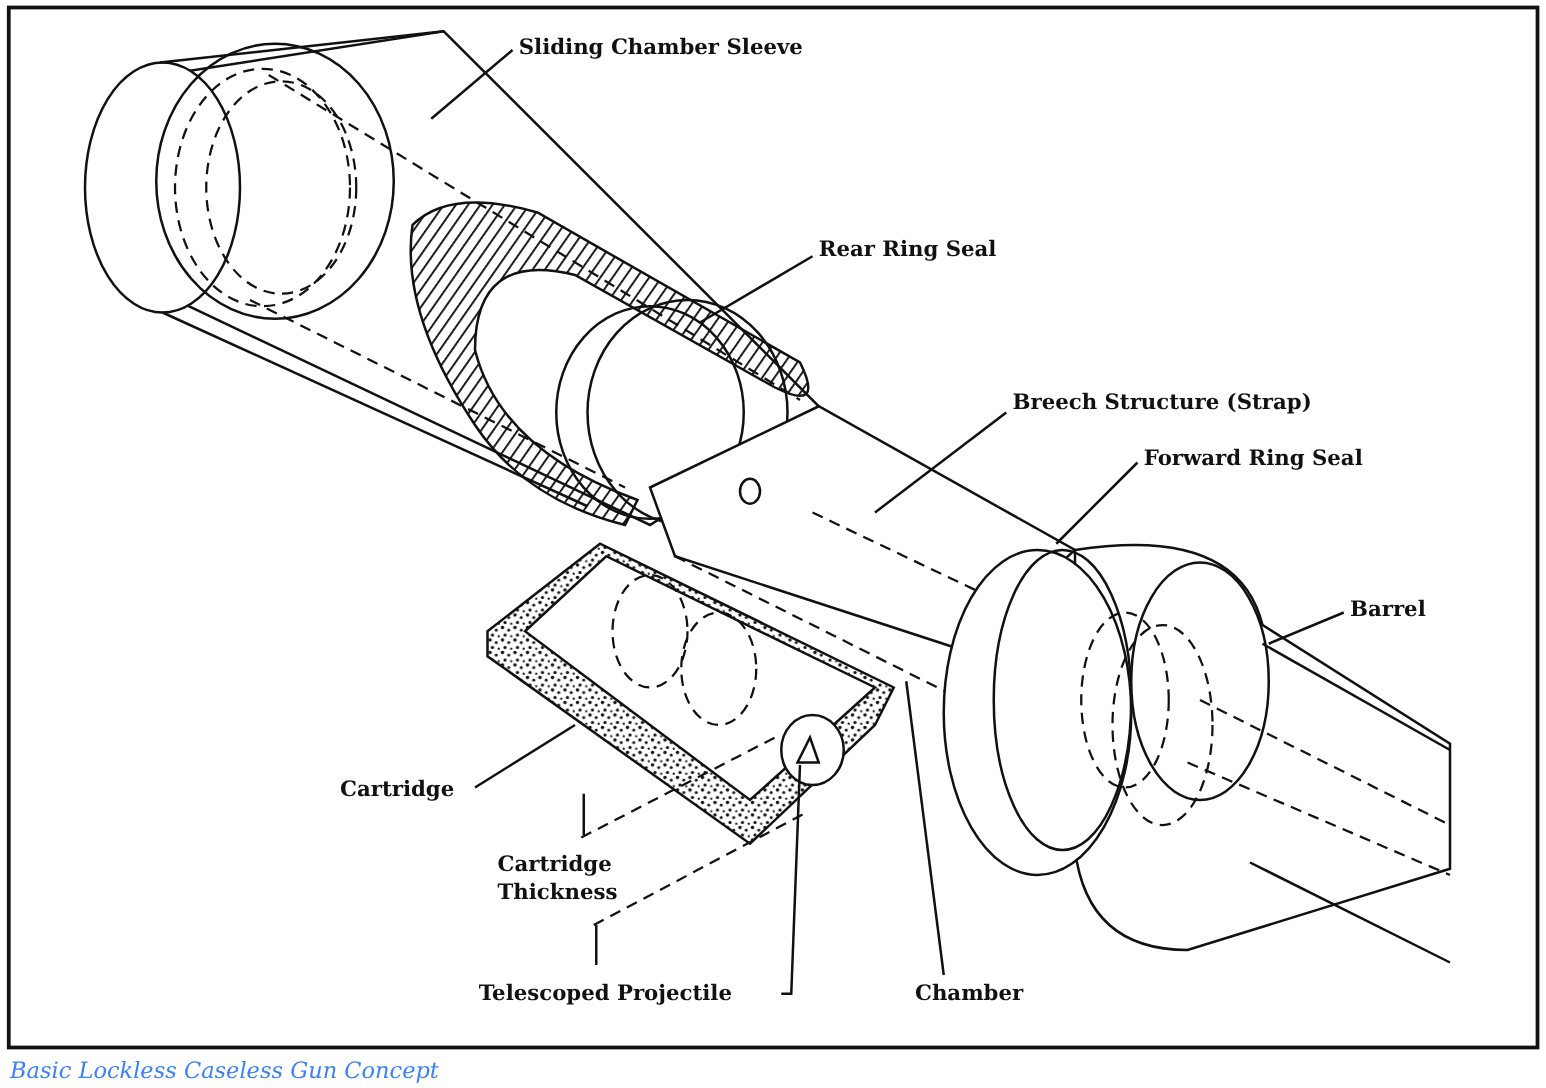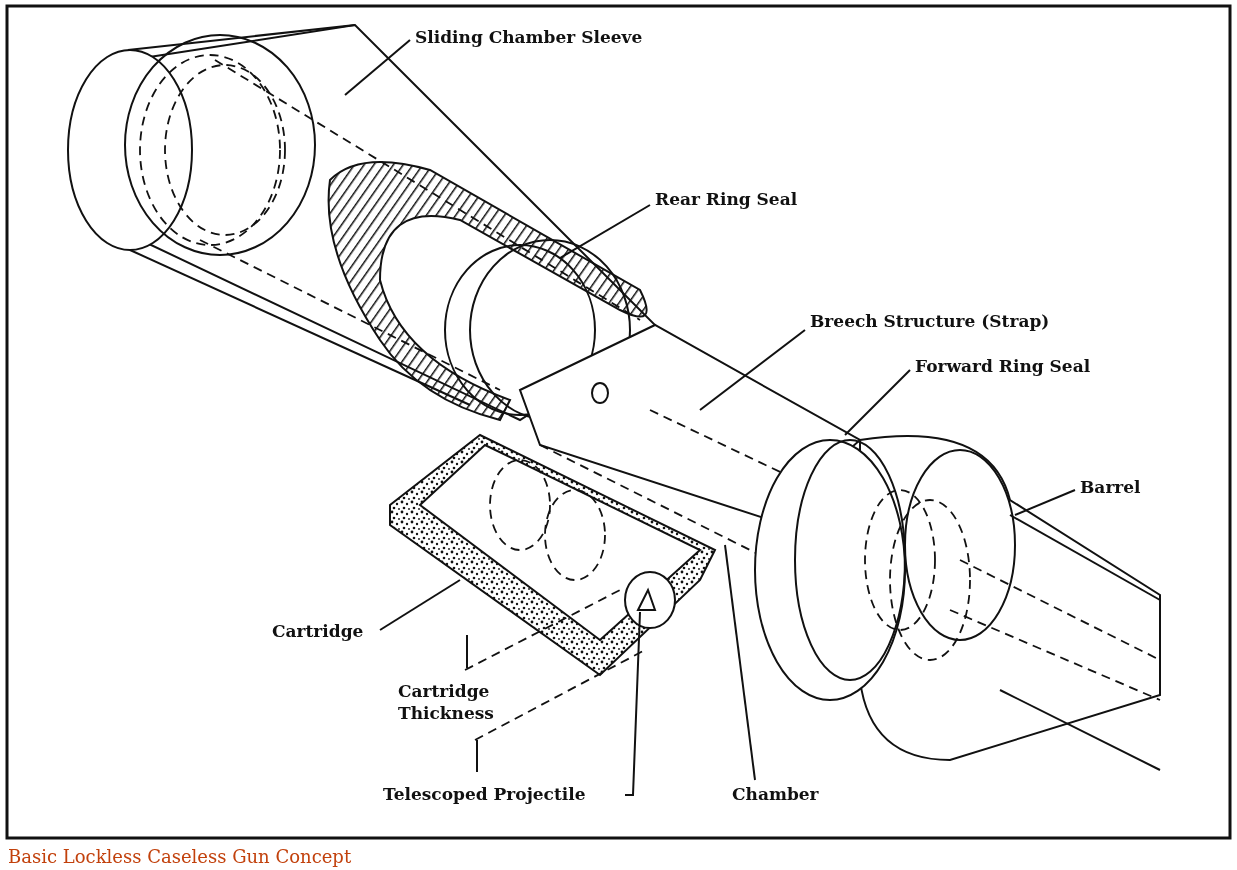--- a/index.html
+++ b/index.html
@@ -1,19 +1,19 @@
 <!DOCTYPE html>
 <html><head>
 <meta charset="utf-8">
 <style>
   html,body{margin:0;padding:0;background:#fff;}
   body{width:1237px;height:870px;position:relative;overflow:hidden;font-family:"DejaVu Serif",serif;}
   #diagram{position:absolute;left:0;top:0;}
   .lbl{font-family:"DejaVu Serif",serif;font-weight:bold;font-size:17px;fill:#111;}
-  .caption{position:absolute;left:8px;top:846px;font-family:"DejaVu Serif",serif;font-size:18px;color:#c2410c;}
+  .caption{position:absolute;left:8px;top:846px;font-family:"DejaVu Serif",serif;font-size:18px;color:#3b82f6;font-style:italic;}
   .s{stroke:#111;fill:none;stroke-width:2;}
   .d{stroke:#111;fill:none;stroke-width:1.8;stroke-dasharray:9 6;}
   .w{fill:#fff;stroke:#111;stroke-width:2;}
 </style>
 </head>
 <body>
 
 <svg id="diagram" width="1237" height="870" viewBox="0 0 1237 870">
   <defs>
     <pattern id="hatch" width="8" height="8" patternUnits="userSpaceOnUse" patternTransform="rotate(35)">

